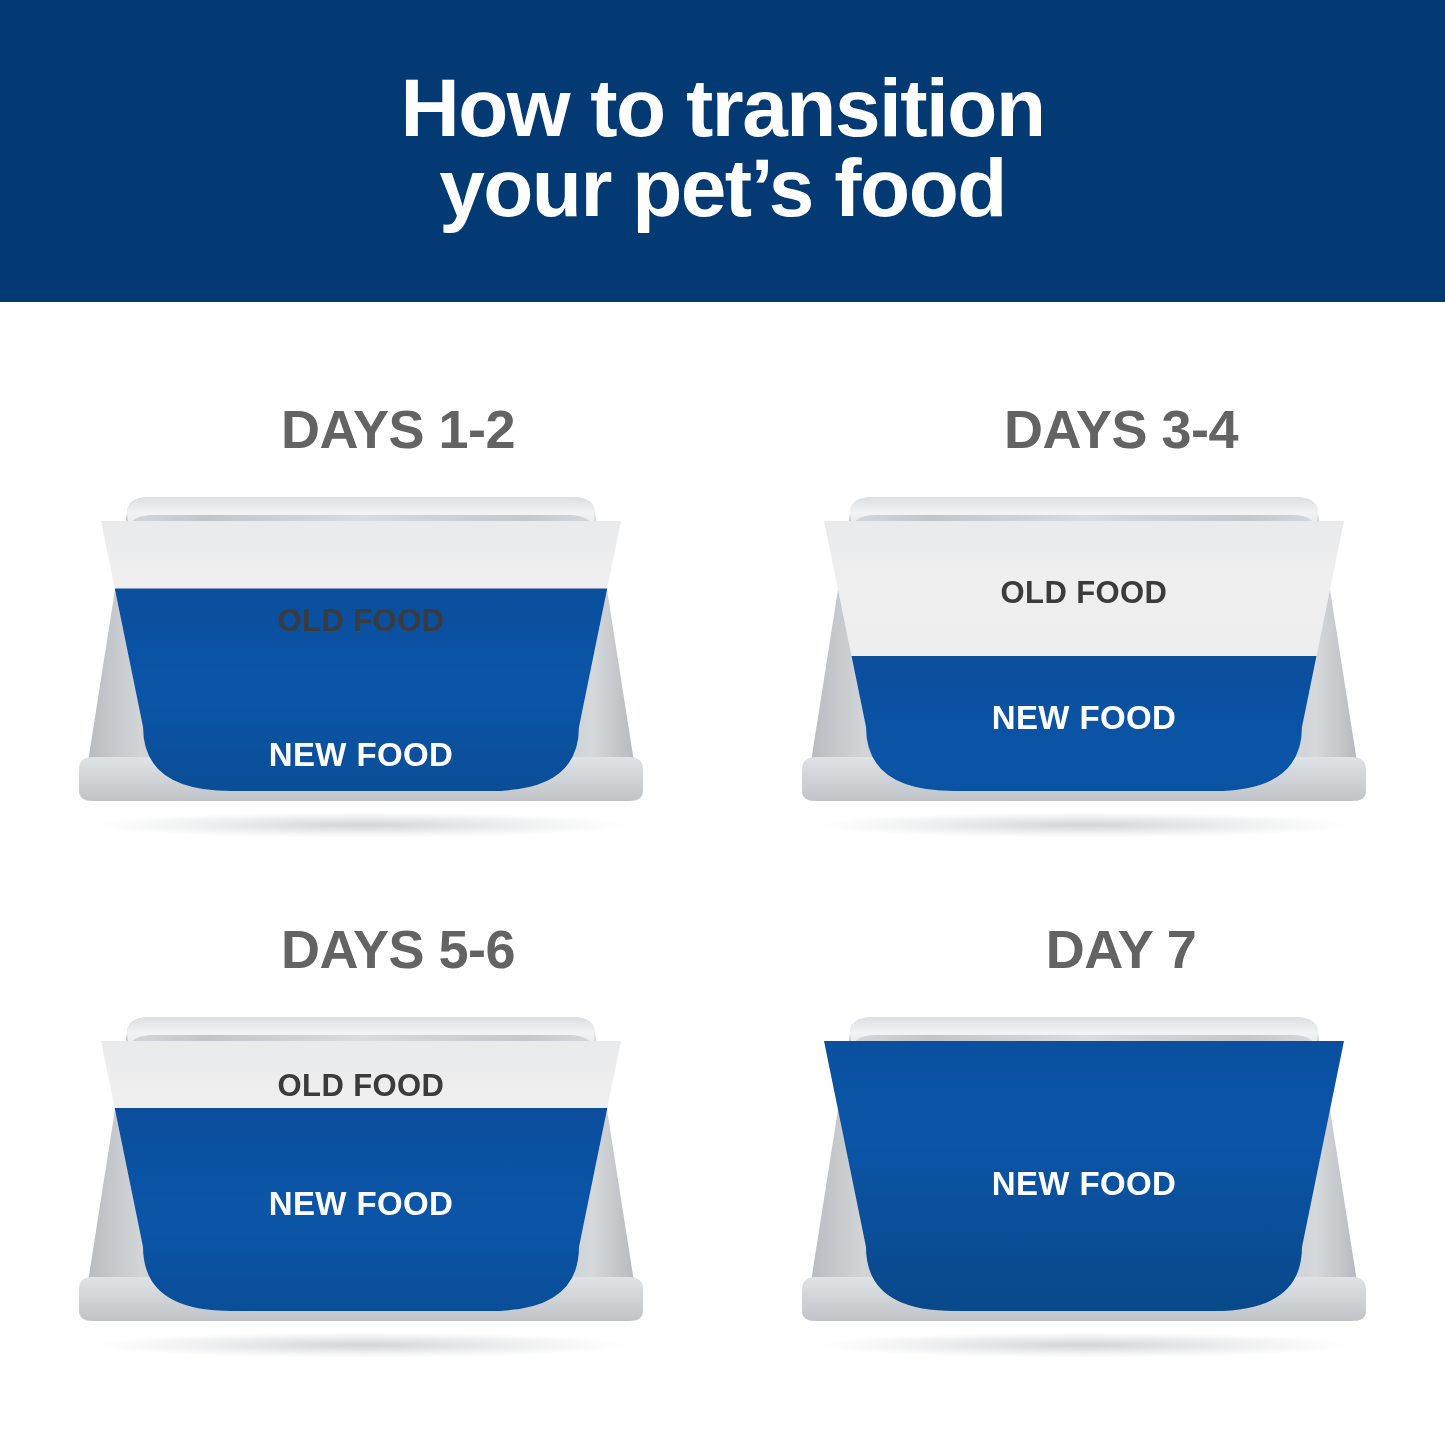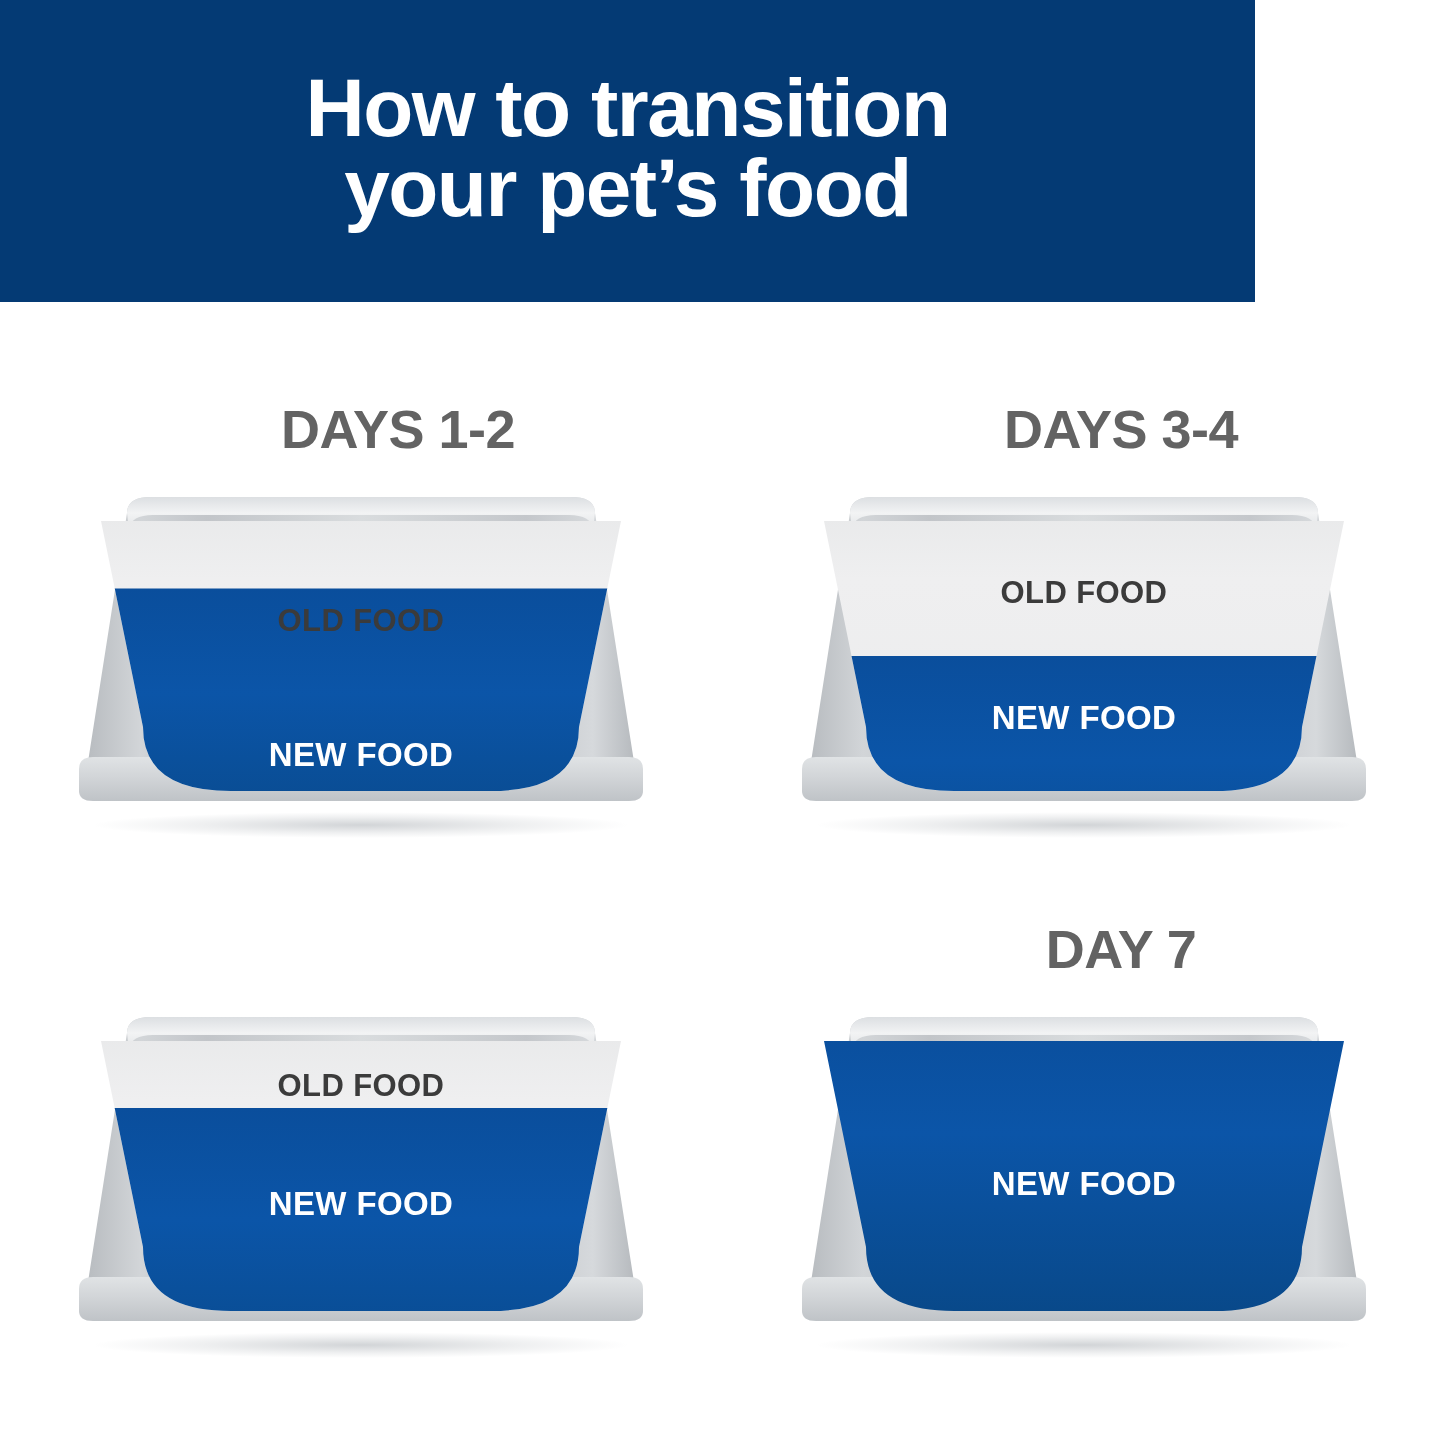--- a/index.html
+++ b/index.html
@@ -12,21 +12,21 @@
     height: 1445px;
     font-family: "Liberation Sans", sans-serif;
     overflow: hidden;
     position: relative;
   }
 
   
   .header {
     position: absolute;
     left: 0; top: 0;
-    width: 1255px;
+    width: 1445px;
     height: 302px;
     background: #043A74;
     display: flex;
     align-items: center;
     justify-content: center;
   }
   .header-title {
     color: #ffffff;
     font-family: "Liberation Sans", sans-serif;
     font-weight: bold;
@@ -223,20 +223,21 @@
           <rect x="0" y="0" width="580" height="338" fill="url(#oldG1)"></rect>
           <rect x="0" y="161" width="580" height="300" fill="url(#newG1)"></rect>
         </g>
       </svg>
       <div class="food-label old-label" style="top:80px">OLD FOOD</div>
       <div class="food-label new-label" style="top:204px">NEW FOOD</div>
     </div>
   </div>
 
   <div class="panel p2">
+    <div class="panel-title">DAYS 5-6</div>
     <div class="bowl-wrap">
       <svg class="bowl-svg" viewBox="0 0 580 338">
         <defs>
           <linearGradient id="bodyG2" x1="0" y1="0" x2="1" y2="0">
             <stop offset="0" stop-color="#B7BBBF"></stop>
             <stop offset="0.10" stop-color="#D2D5D8"></stop>
             <stop offset="0.22" stop-color="#C2C5C9"></stop>
             <stop offset="0.50" stop-color="#D9DCDE"></stop>
             <stop offset="0.80" stop-color="#C4C7CB"></stop>
             <stop offset="0.92" stop-color="#D6D9DC"></stop>

